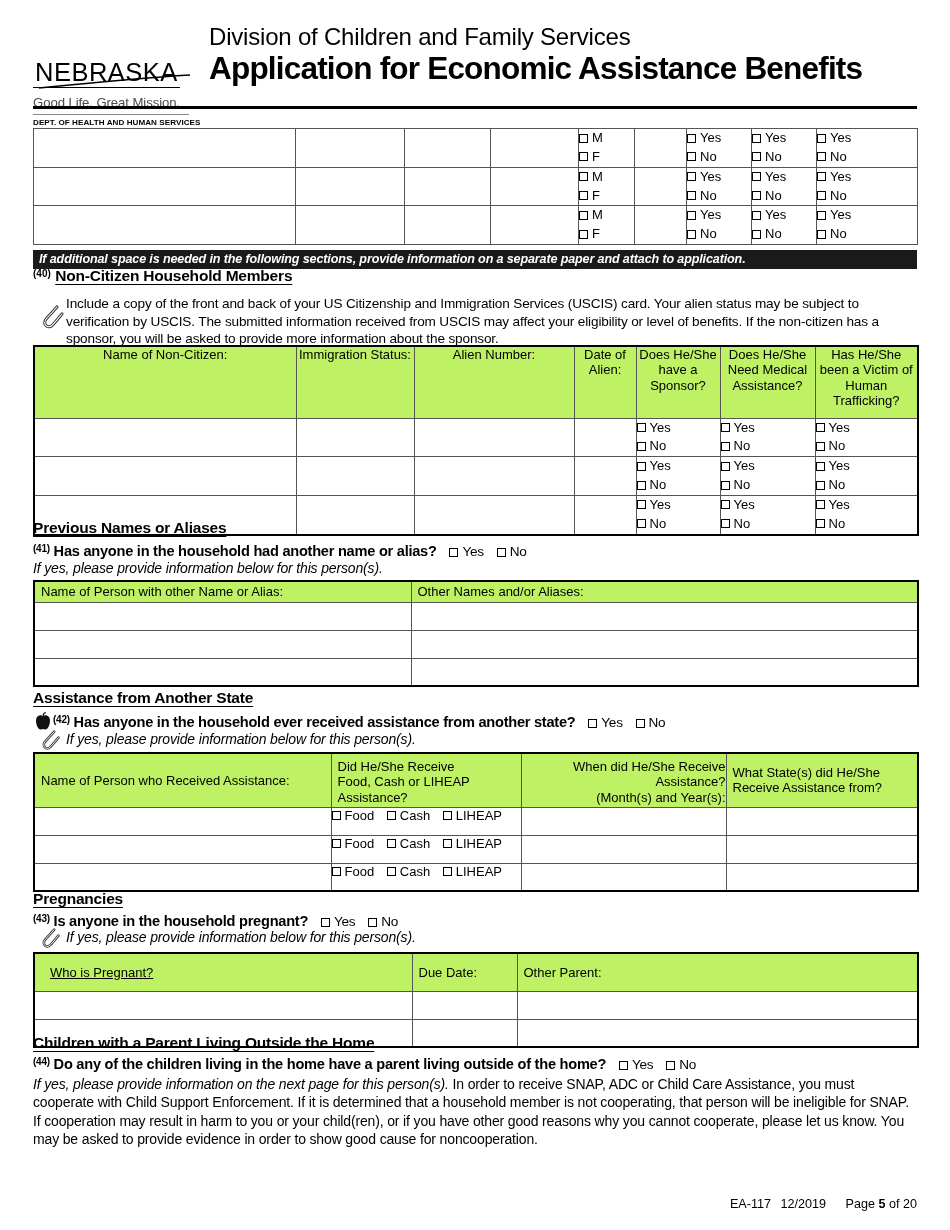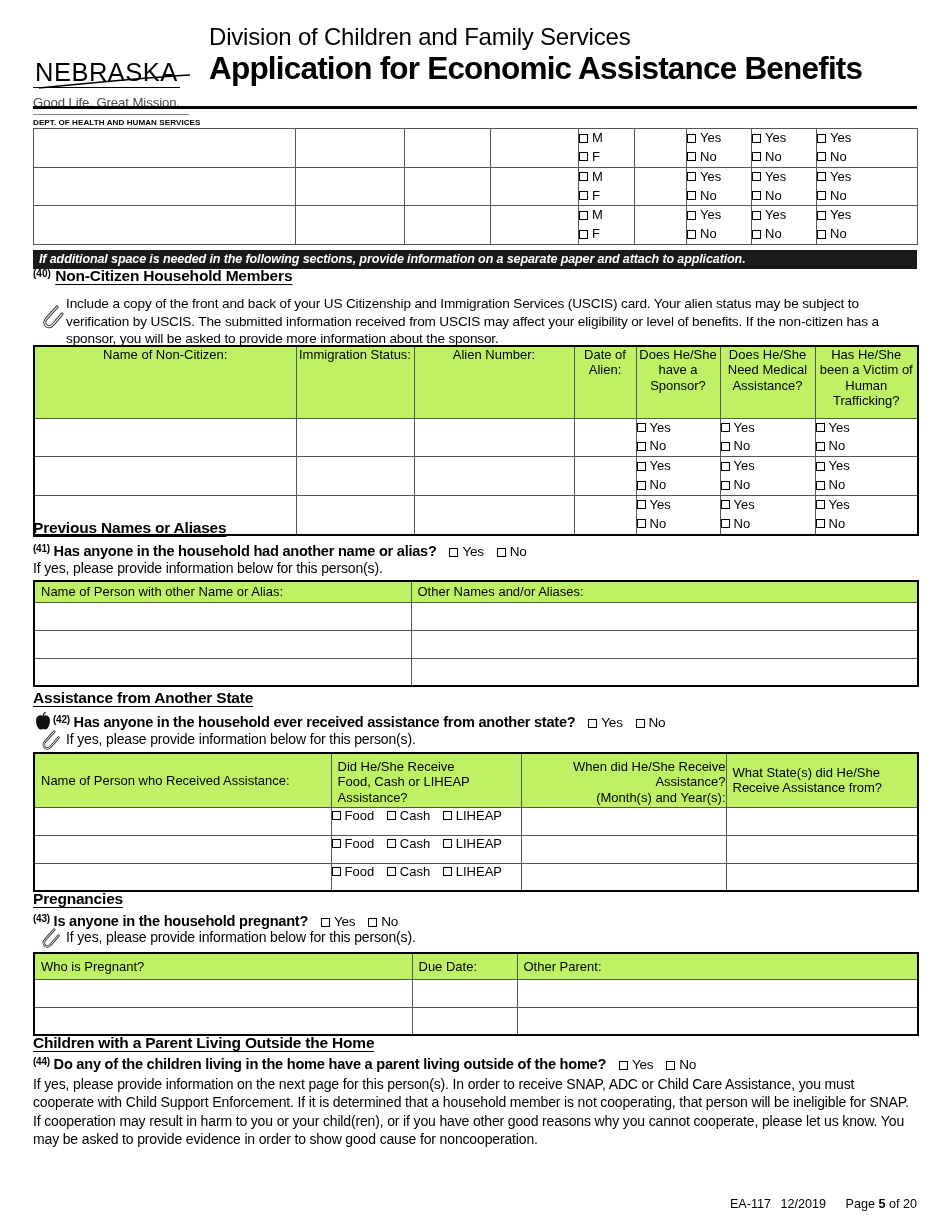--- a/index.html
+++ b/index.html
@@ -181,20 +181,21 @@
     font-weight: bold;
     letter-spacing: -0.25px;
     white-space: nowrap;
   }
   .q-line .opt {
     font-weight: normal;
     font-size: 13.6px;
   }
   .ital {
     font-size: 14px;
+    font-style: italic;
     letter-spacing: -0.15px;
   }
   .body-text {
     font-size: 13.6px;
     line-height: 1.30;
     letter-spacing: -0.15px;
   }
   .paperclip {
     position: absolute;
     width: 26px;
@@ -557,21 +558,21 @@
 
   <div class="abs" style="left:33px; top:952px;">
     <table class="grid outer-thick">
       <colgroup>
           <col style="width:378px">
           <col style="width:105px">
           <col style="width:401px">
         </colgroup>
       <thead>
         <tr>
-          <th class="hdr-cell left" style="height:26px; padding-left:6px;">Who is Pregnant?</th>
+          <th class="hdr-cell left" style="height:38px; padding-left:15px;text-decoration:underline;">Who is Pregnant?</th>
           <th class="hdr-cell left" style="padding-left:6px;">Due Date:</th>
           <th class="hdr-cell left" style="padding-left:6px;">Other Parent:</th>
         </tr>
       </thead>
       <tbody>
         <tr>
           <td style="height:28px"></td>
           <td></td>
           <td></td>
         </tr>

